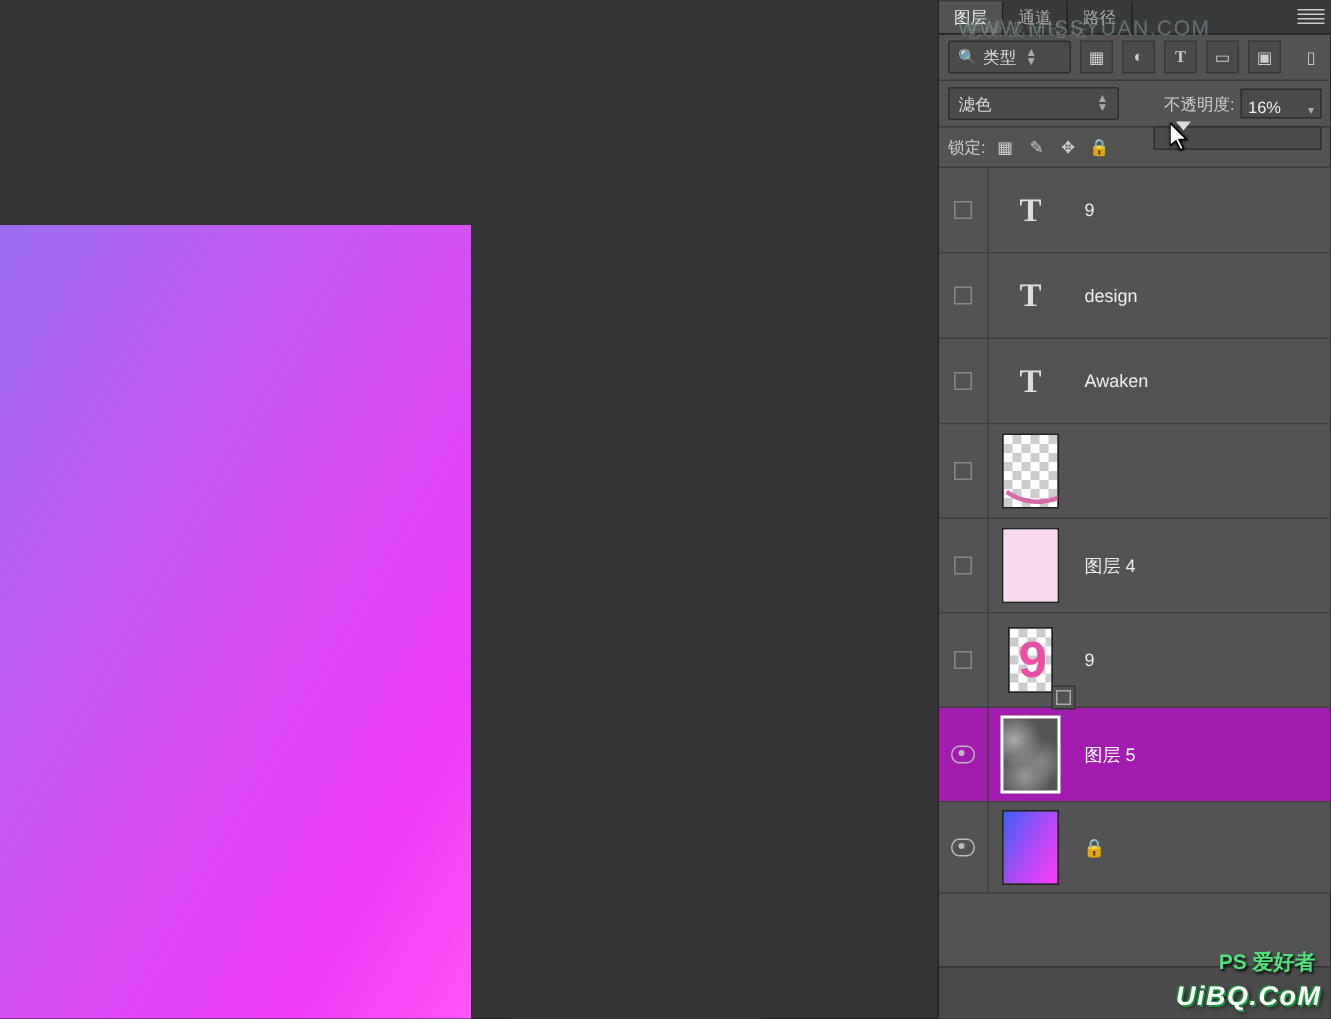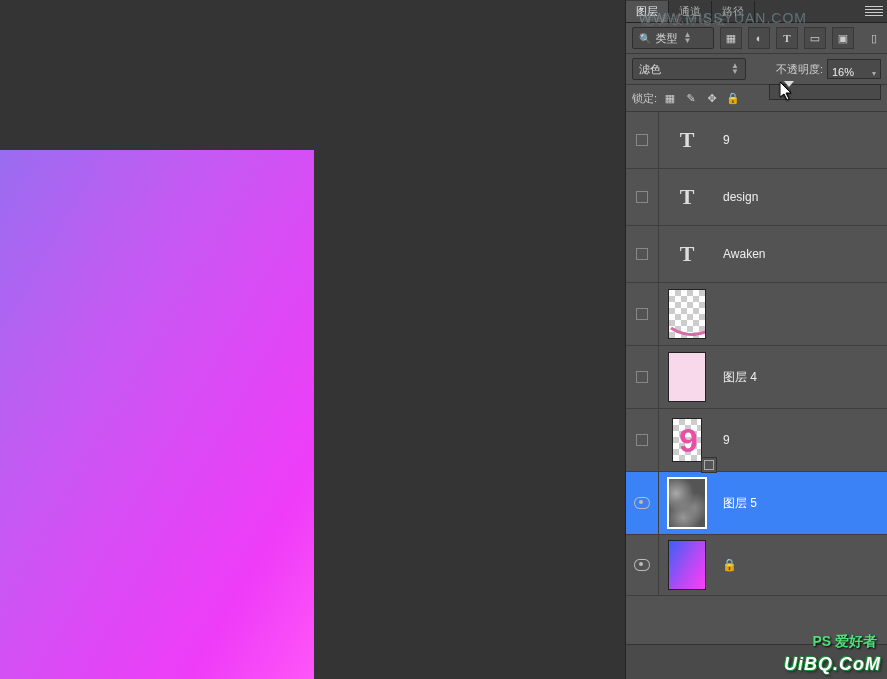--- a/index.html
+++ b/index.html
@@ -18,21 +18,21 @@
   .opts-row{display:flex;align-items:center;height:30px;padding:0 6px;gap:4px;border-bottom:1px solid #3a3a3a}
   .opts-row .spacer{flex:1}
   .opacity-field{background:#4a4a4a;border:1px solid #2d2d2d;height:18px;width:44px;display:flex;align-items:flex-end;padding:0 4px;font-size:11px;color:#eee}
   .opacity-field .chev{margin-left:auto;font-size:8px;color:#aaa}
   .lock-row{display:flex;align-items:center;height:26px;padding:0 6px;gap:5px;border-bottom:1px solid #3a3a3a;position:relative}
   .lock-icon{width:16px;height:16px;display:flex;align-items:center;justify-content:center;font-size:11px;color:#ccc}
   .slider-wrap{position:absolute;right:6px;top:-1px;width:110px;height:14px;background:#4a4a4a;border:1px solid #2d2d2d}
   .slider-wrap .thumb{position:absolute;top:-4px;left:14px;width:0;height:0;border-left:5px solid transparent;border-right:5px solid transparent;border-top:6px solid #ddd}
   .layers{overflow-y:auto;height:calc(679px - 22px - 30px - 30px - 26px - 34px)}
   .layer{display:flex;align-items:center;height:56px;border-bottom:1px solid #3e3e3e;background:#535353}
-  .layer.selected{background:#3b82f6}
+  .layer.selected{background:#a21caf}
   .layer.bg{height:60px}
   .vis-col{width:32px;height:100%;display:flex;align-items:center;justify-content:center;border-right:1px solid #3e3e3e}
   .eye{width:14px;height:10px;border:1px solid #bbb;border-radius:60% 60% 60% 60% / 90% 90% 90% 90%;position:relative}
   .eye::after{content:"";position:absolute;width:4px;height:4px;background:#bbb;border-radius:50%;left:4px;top:2px}
   .chk{width:10px;height:10px;border:1px solid #888}
   .thumb-col{width:56px;height:100%;display:flex;align-items:center;justify-content:center}
   .layer-thumb{width:44px;height:44px;border:1px solid #222;background:#fff;position:relative;overflow:hidden}
   .layer-thumb.tall{width:36px;height:48px}
   .t-icon{font-family:Georgia,serif;font-weight:bold;font-size:22px;color:#ddd;width:44px;text-align:center}
   .transp-bg{background:repeating-conic-gradient(#ccc 0 25%,#fff 0 50%) 0 0/12px 12px}

